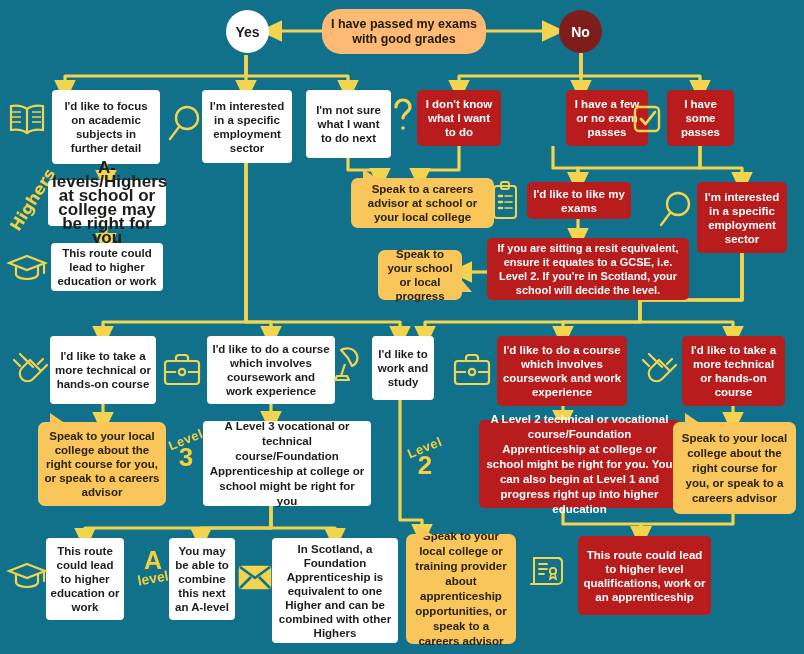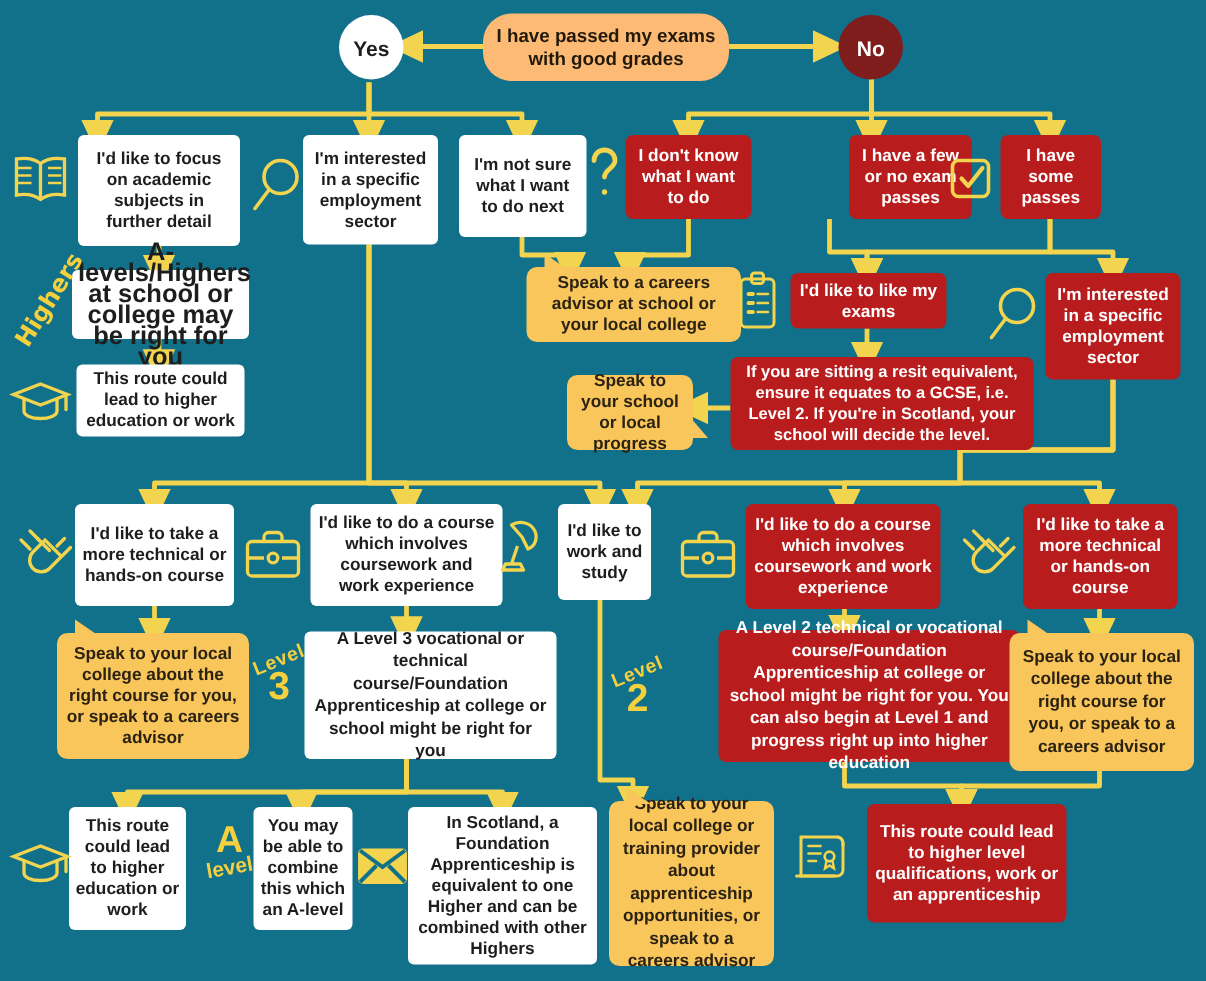--- a/index.html
+++ b/index.html
@@ -251,21 +251,21 @@
 
   <div class="node yellow tail" style="left:673px;top:422px;width:123px;height:92px;font-size:11.5px;line-height:15px;padding:2px 6px;">
     <span class="txt">Speak to your local college about the right course for you, or speak to a careers advisor</span>
   </div>
 
   <div class="node white" style="left:46px;top:538px;width:78px;height:82px;font-size:11.5px;line-height:14px;padding:3px 4px;">
     <span class="txt">This route could lead to higher education or work</span>
   </div>
 
   <div class="node white" style="left:169px;top:538px;width:66px;height:82px;font-size:11.5px;line-height:14px;padding:3px 4px;">
-    <span class="txt">You may be able to combine this which an A-level</span>
+    <span class="txt">You may be able to combine this next an A-level</span>
   </div>
 
   <div class="node white" style="left:272px;top:538px;width:126px;height:105px;font-size:11.5px;line-height:14px;padding:3px 5px;">
     <span class="txt">In Scotland, a Foundation Apprenticeship is equivalent to one Higher and can be combined with other Highers</span>
   </div>
 
   <div class="node yellow tail" style="left:406px;top:534px;width:110px;height:110px;font-size:11.5px;line-height:15px;padding:2px 5px;">
     <span class="txt">Speak to your local college or training provider about apprenticeship opportunities, or speak to a careers advisor</span>
   </div>
 

